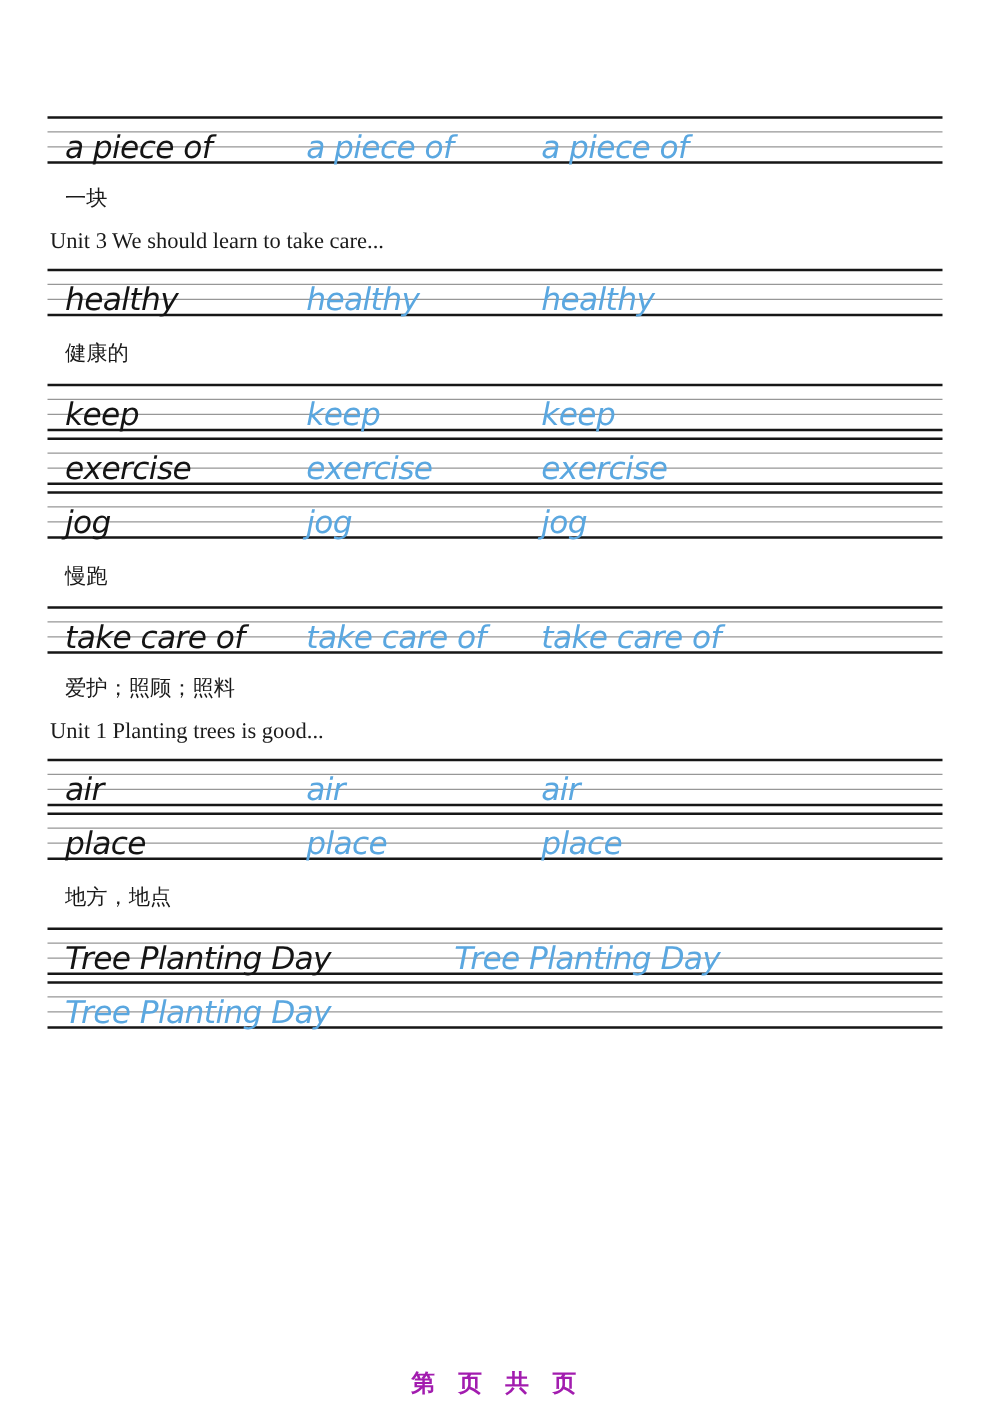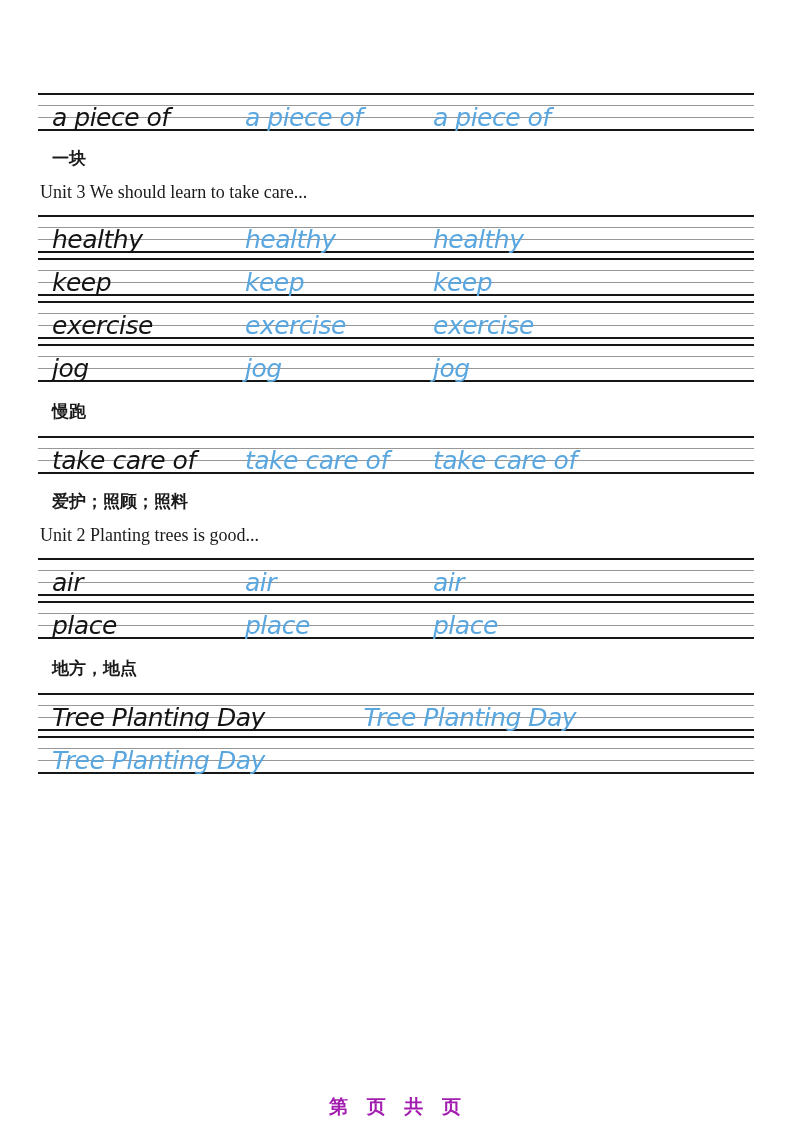--- a/index.html
+++ b/index.html
@@ -45,21 +45,20 @@
   }
   .word.trace { color: #5aa7e0; }
   
   .cn-line {
     height: 49px;
     display: flex; align-items: center;
     padding-left: 14px;
     font-family: "DejaVu Serif", "Liberation Serif", serif;
     font-size: 17px;
     color: #1a1a1a;
-    font-weight: bold;
   }
   .cn-line.with-unit { height: 44px; }
   .unit-line {
     height: 33px;
     display: flex; align-items: flex-start;
     padding-top: 2px; padding-left: 2px;
     font-family: "Liberation Serif", "DejaVu Serif", serif;
     font-size: 18px;
     color: #1a1a1a;
     text-align: center;
@@ -103,20 +102,21 @@
       <div class="rule thick l1"></div>
       <div class="rule thin l2"></div>
       <div class="rule thin l3"></div>
       <div class="rule thick l4"></div>
       <div class="word-row">
           <div class="cell-word"><span class="word">healthy</span></div>
           <div class="cell-copy1"><span class="word trace">healthy</span></div>
           <div class="cell-copy2"><span class="word trace">healthy</span></div>
         </div>
     </div>
+  <div class="cn-line">健康的</div>
     </div>
 
   <div>
     <div class="band">
       <div class="rule thick l1"></div>
       <div class="rule thin l2"></div>
       <div class="rule thin l3"></div>
       <div class="rule thick l4"></div>
       <div class="word-row">
           <div class="cell-word"><span class="word">keep</span></div>
@@ -161,21 +161,21 @@
       <div class="rule thin l2"></div>
       <div class="rule thin l3"></div>
       <div class="rule thick l4"></div>
       <div class="word-row">
           <div class="cell-word"><span class="word">take care of</span></div>
           <div class="cell-copy1"><span class="word trace">take care of</span></div>
           <div class="cell-copy2"><span class="word trace">take care of</span></div>
         </div>
     </div>
   <div class="cn-line with-unit">爱护；照顾；照料</div>
-      <div class="unit-line">Unit 2 Planting trees is good...</div>
+      <div class="unit-line">Unit 1 Planting trees is good...</div>
     </div>
 
   <div>
     <div class="band">
       <div class="rule thick l1"></div>
       <div class="rule thin l2"></div>
       <div class="rule thin l3"></div>
       <div class="rule thick l4"></div>
       <div class="word-row">
           <div class="cell-word"><span class="word">air</span></div>

